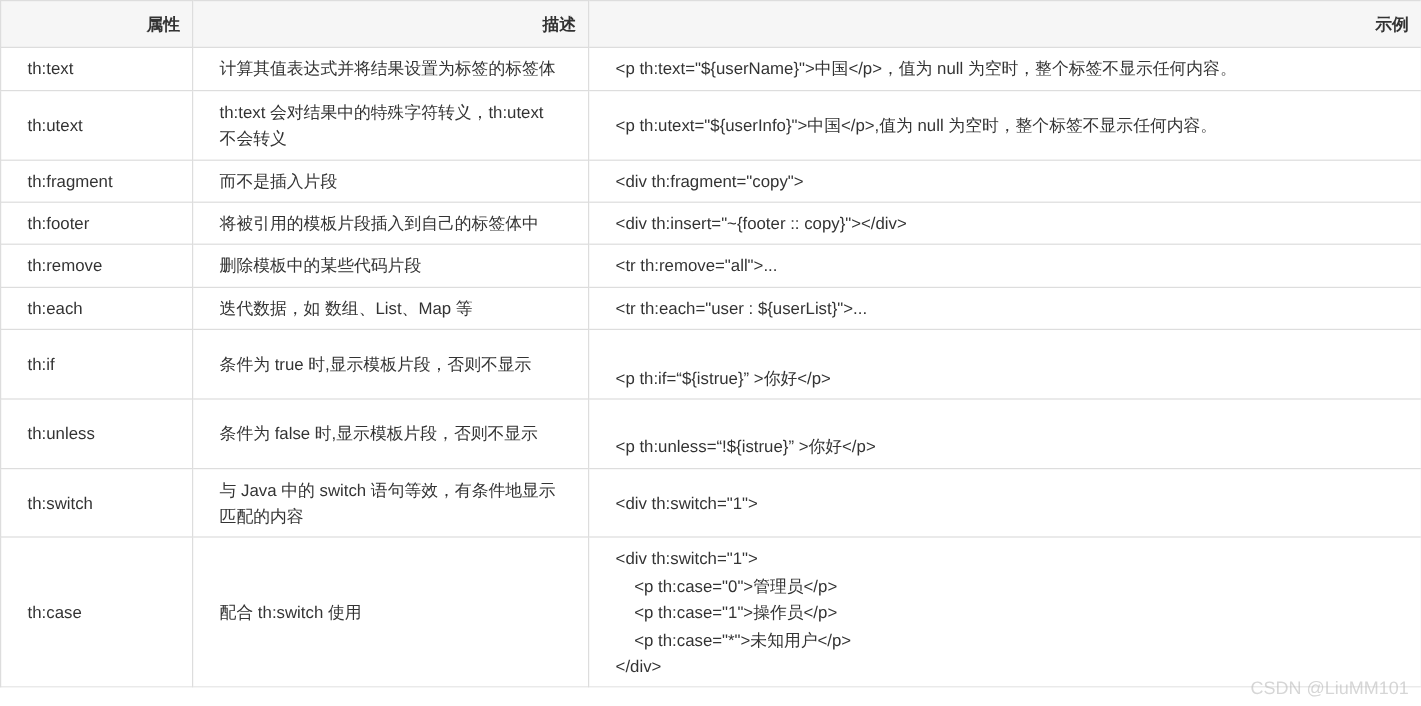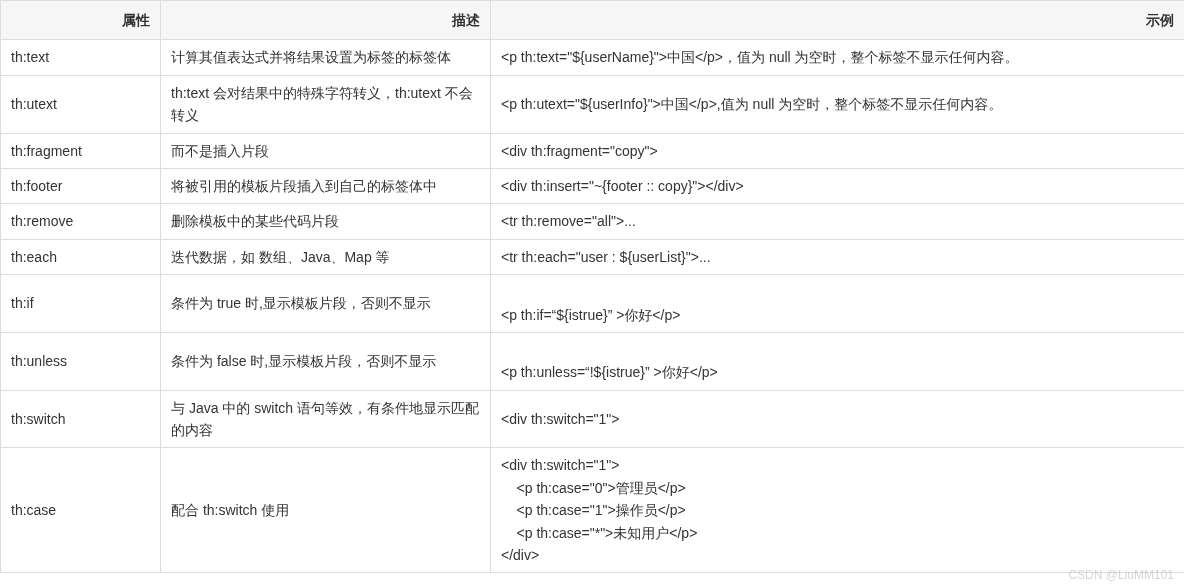--- a/index.html
+++ b/index.html
@@ -14,38 +14,38 @@
   table {
     border-collapse: collapse;
     width: 1184px;
     table-layout: fixed;
   }
   col.c1 { width: 160px; }
   col.c2 { width: 330px; }
   col.c3 { width: 694px; }
   th, td {
     border: 1px solid #ddd;
-    padding: 6px 10px;
+    padding: 6px 22px;
     text-align: left;
     vertical-align: middle;
     word-break: break-word;
     line-height: 1.6;
   }
   thead th {
     background: #f6f6f6;
     font-weight: bold;
     text-align: right;
     padding: 8px 10px;
   }
   td.example { white-space: pre-wrap; font-family: "Microsoft YaHei", Arial, sans-serif; }
   .watermark {
     position: fixed;
     right: 10px;
     bottom: 6px;
-    font-size: 12px;
+    font-size: 15px;
     color: #bbb;
     opacity: 0.6;
     pointer-events: none;
   }
 </style>
 </head>
 <body>
 
 <table>
   <colgroup>
@@ -81,21 +81,21 @@
         <td>将被引用的模板片段插入到自己的标签体中</td>
         <td class="example">&lt;div th:insert="~{footer :: copy}"&gt;&lt;/div&gt;</td>
       </tr>
     <tr>
         <td>th:remove</td>
         <td>删除模板中的某些代码片段</td>
         <td class="example">&lt;tr th:remove="all"&gt;...</td>
       </tr>
     <tr>
         <td>th:each</td>
-        <td>迭代数据，如 数组、Java、Map 等</td>
+        <td>迭代数据，如 数组、List、Map 等</td>
         <td class="example">&lt;tr th:each="user : ${userList}"&gt;...</td>
       </tr>
     <tr>
         <td>th:if</td>
         <td>条件为 true 时,显示模板片段，否则不显示</td>
         <td class="example">
 &lt;p th:if=“${istrue}” &gt;你好&lt;/p&gt;
 </td>
       </tr>
     <tr>

